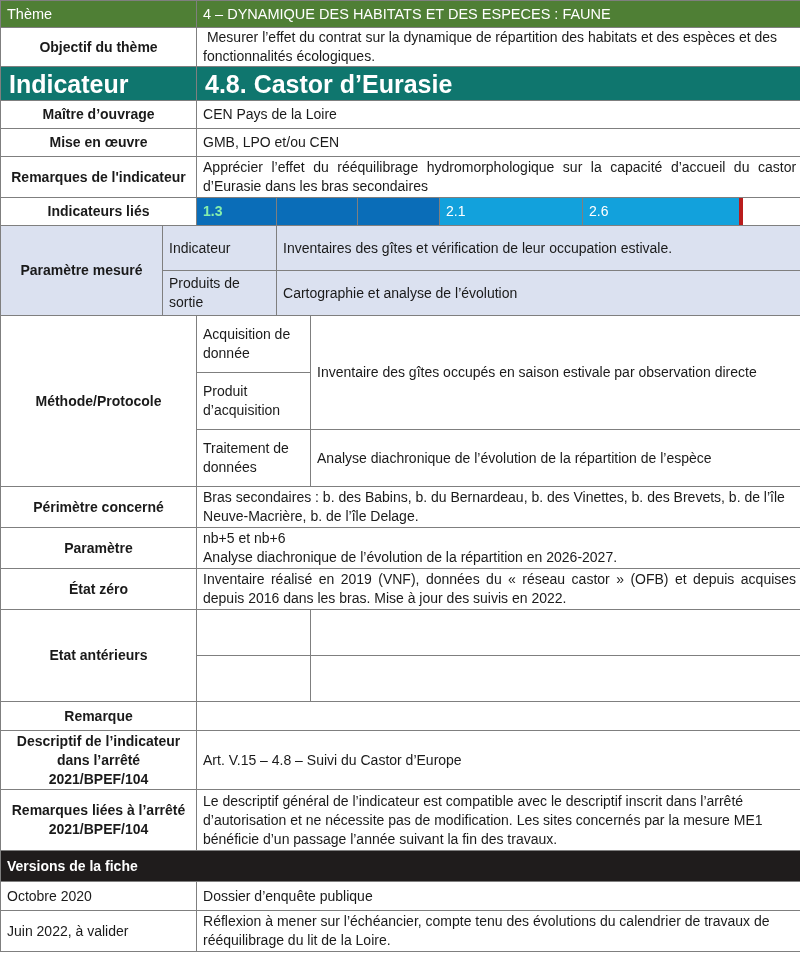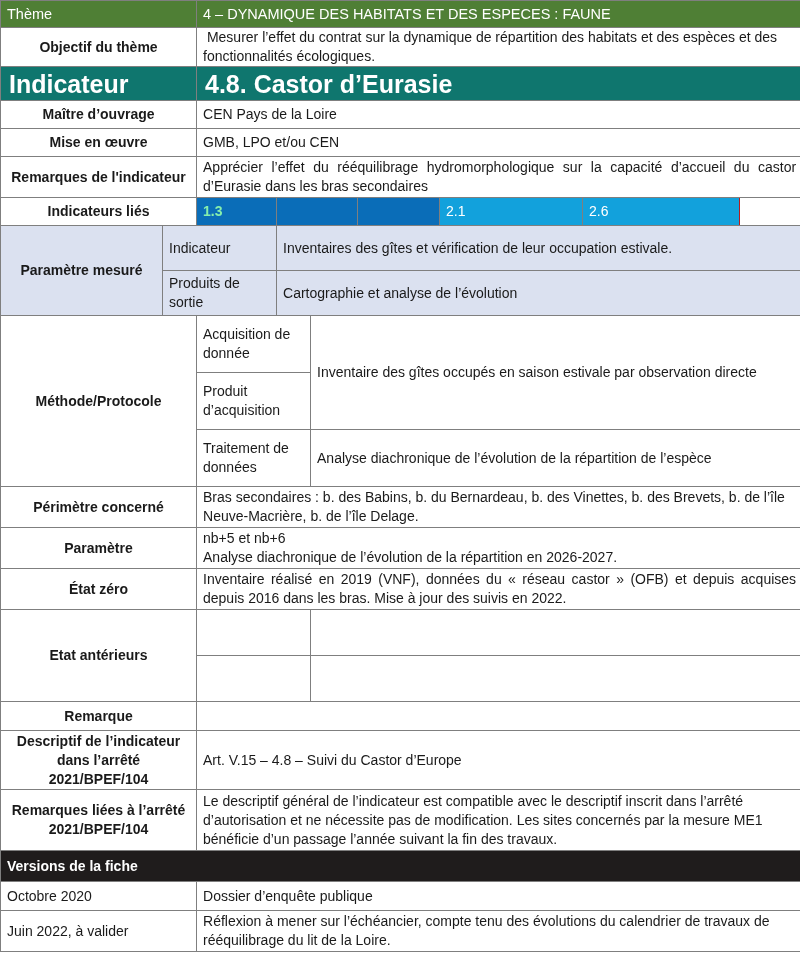--- a/index.html
+++ b/index.html
@@ -64,21 +64,21 @@
   </tr>
 
   <tr>
     <td colspan="2" class="lbl" style="height:27px">Indicateurs liés</td>
     <td class="lb-dark">1.3</td>
     <td colspan="2" class="lb-dark"></td>
     <td class="lb-dark" style="width:78px"></td>
     <td class="lb-light">2.1</td>
     <td style="padding:0">
       <div style="display:flex;height:27px">
-        <div class="lb-light" style="width:144px;padding:0 6px;line-height:27px;border-right:1px solid #b91c1c">2.6</div>
+        <div class="lb-light" style="width:144px;padding:0 6px;line-height:27px;border-right:4px solid #b91c1c">2.6</div>
         <div style="flex:1"></div>
       </div>
     </td>
   </tr>
 
   <tr class="blue">
     <td rowspan="2" class="lbl blue">Paramètre mesuré</td>
     <td colspan="2" class="blue" style="height:44px">Indicateur</td>
     <td colspan="5" class="blue">Inventaires des gîtes et vérification de leur occupation estivale.</td>
   </tr>

